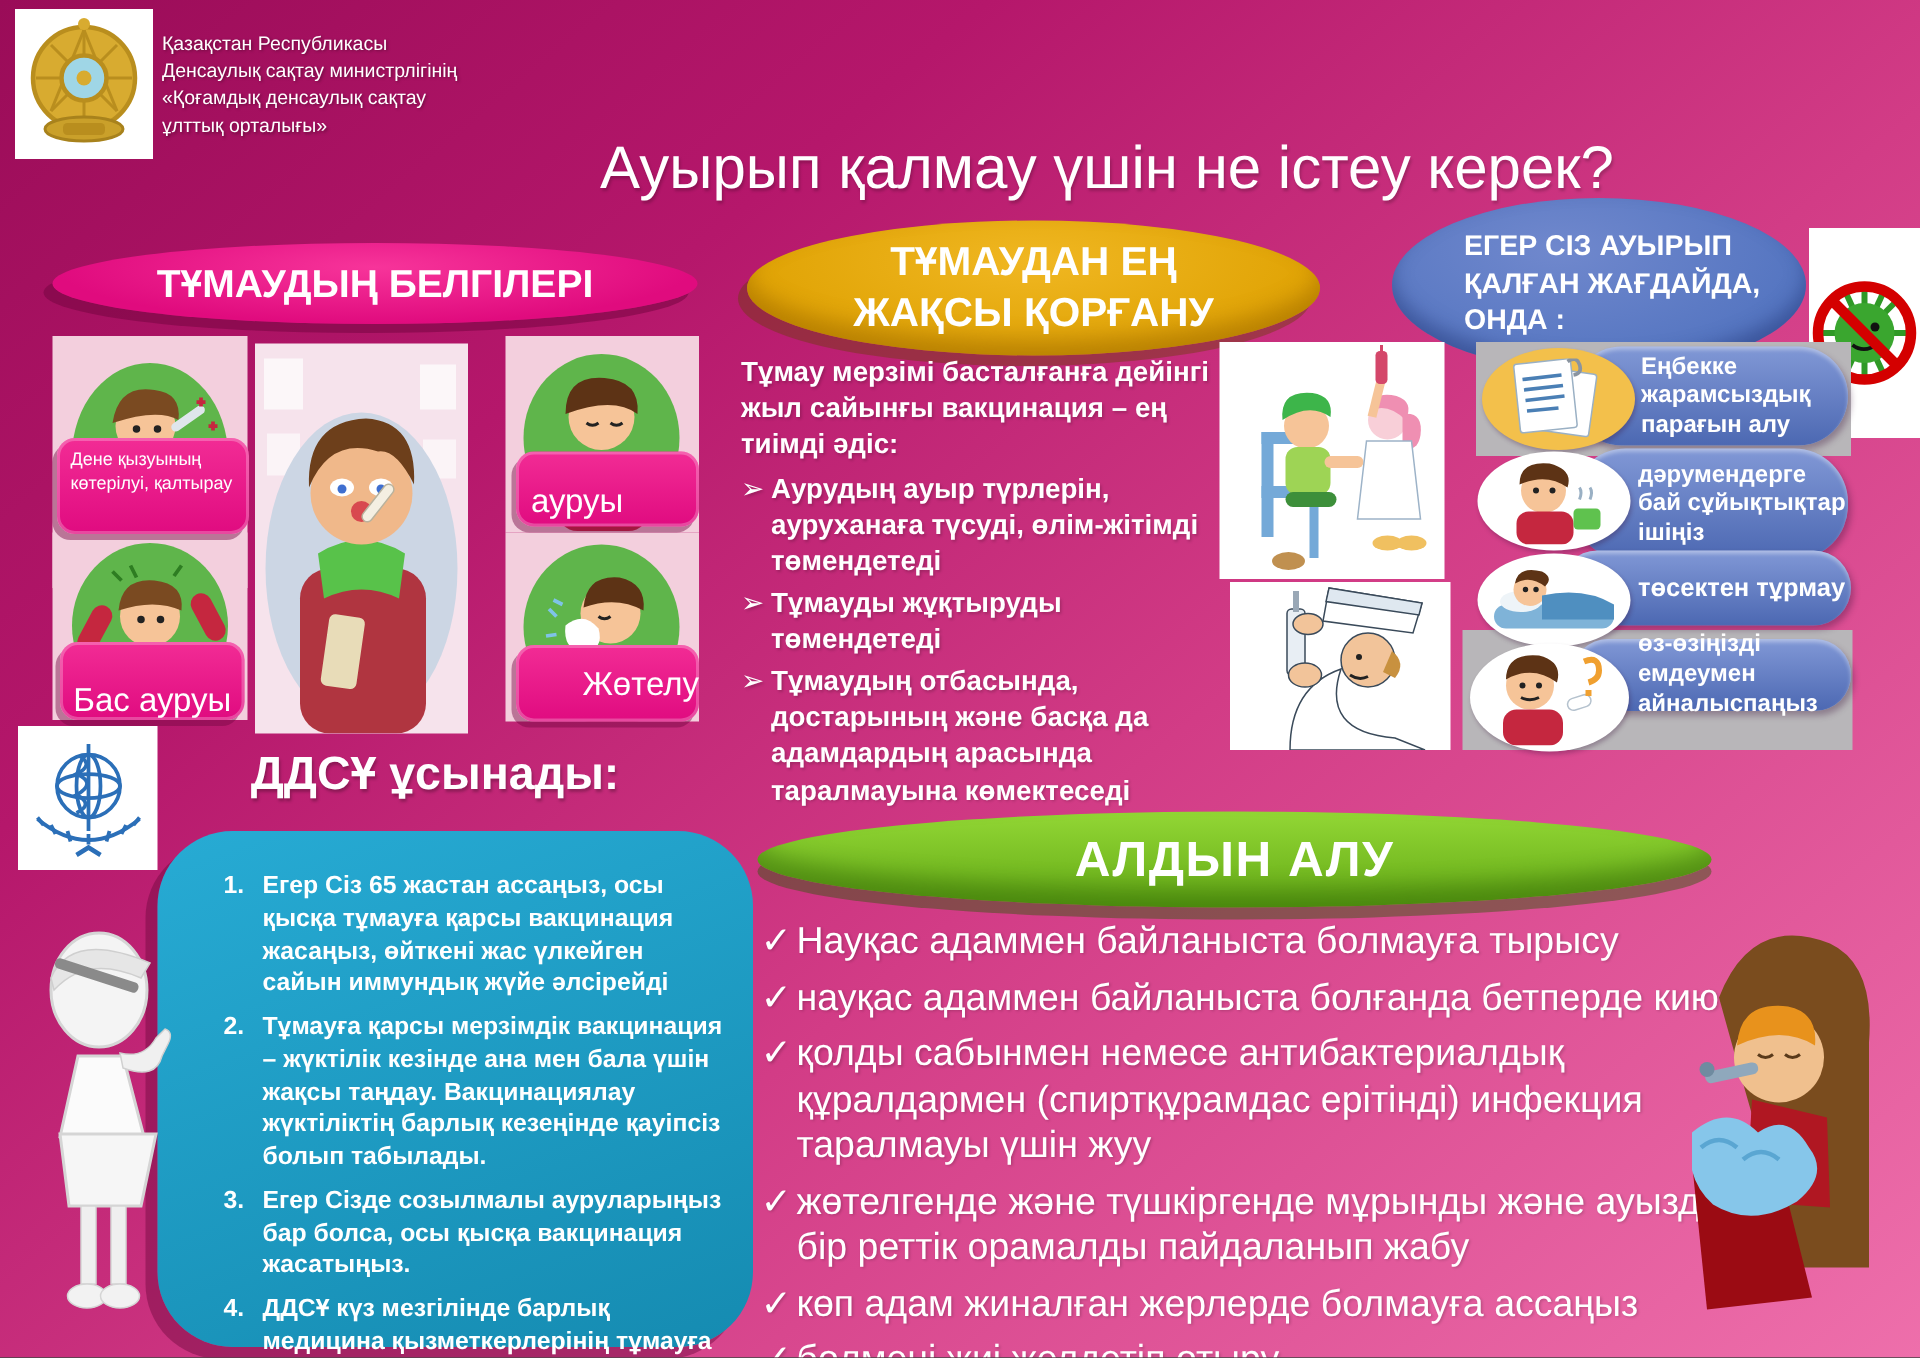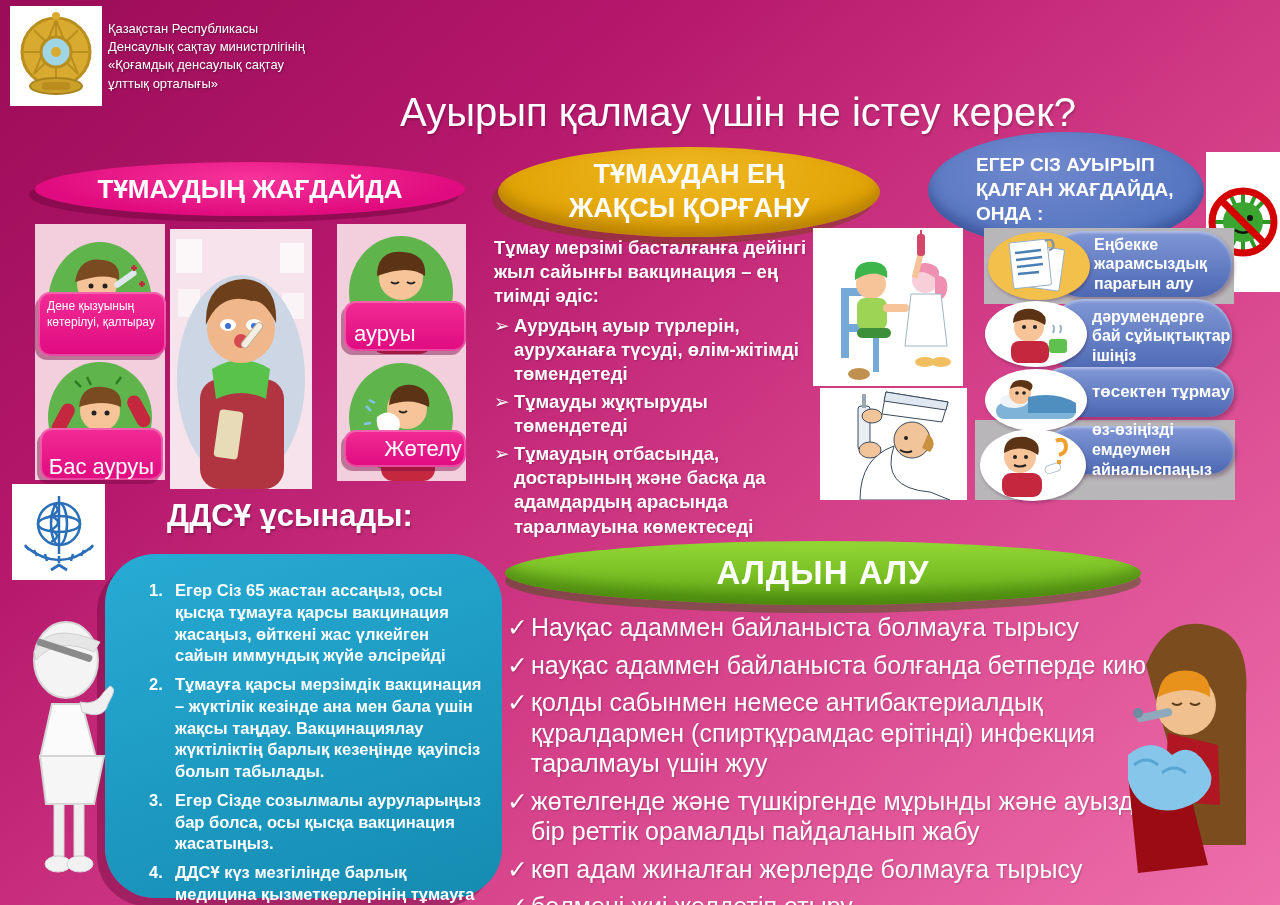--- a/index.html
+++ b/index.html
@@ -92,21 +92,21 @@
     </svg>
   </div>
   <div class="abs org-text">
     <div>Қазақстан Республикасы</div>
     <div>Денсаулық сақтау министрлігінің</div>
     <div>«Қоғамдық денсаулық сақтау</div>
     <div>ұлттық орталығы»</div>
   </div>
   <div class="abs sub-title">Ауырып қалмау үшін не істеу керек?</div>
 
-  <div class="abs badge badge-symptoms">ТҰМАУДЫҢ ЖАҒДАЙДА</div>
+  <div class="abs badge badge-symptoms">ТҰМАУДЫҢ БЕЛГІЛЕРІ</div>
   <div class="abs badge badge-protect">
     <div>ТҰМАУДАН ЕҢ</div>
     <div>ЖАҚСЫ ҚОРҒАНУ</div>
   </div>
   <div class="abs badge-ifsick">
     <span>ЕГЕР СІЗ АУЫРЫП ҚАЛҒАН ЖАҒДАЙДА, ОНДА :</span>
   </div>
   <div class="abs" style="left:1206px;top:152px;width:74px;height:140px;background:#fff;display:flex;align-items:center;justify-content:center;">
     <svg width="70" height="132" viewBox="0 0 70 132">
       <g stroke="#2f9926" stroke-width="4">
@@ -194,21 +194,21 @@
 
   <div class="abs sym-label" style="left:38px;top:292px;width:128px;height:64px;padding:7px 9px;font-size:12px;line-height:1.3;">
     <span>Дене қызуының көтерілуі, қалтырау</span>
   </div>
   <div class="abs sym-label" style="left:344px;top:301px;width:122px;height:50px;align-items:flex-end;padding:4px 10px;font-size:22px;">
     <span>ауруы</span>
   </div>
   <div class="abs sym-label" style="left:40px;top:428px;width:123px;height:52px;align-items:flex-end;justify-content:center;font-size:22px;">
     <span>Бас ауруы</span>
   </div>
-  <div class="abs sym-label" style="left:344px;top:430px;width:122px;height:37px;align-items:center;justify-content:center;font-size:22px;padding-left:36px;">
+  <div class="abs sym-label" style="left:344px;top:430px;width:122px;height:51px;align-items:center;justify-content:flex-end;font-size:22px;padding-left:36px;">
     <span>Жөтелу</span>
   </div>
 
   <div class="abs who-box">
     <svg width="84" height="88" viewBox="0 0 84 88">
       <g stroke="#2b6fb8" stroke-width="2.5" fill="none">
         <circle cx="42" cy="36" r="21"></circle>
         <ellipse cx="42" cy="36" rx="21" ry="8"></ellipse>
         <ellipse cx="42" cy="36" rx="8" ry="21"></ellipse>
         <line x1="42" y1="8" x2="42" y2="66"></line>
@@ -379,21 +379,21 @@
       <li>
         <span class="mark">✓</span>
         <span>қолды сабынмен немесе антибактериалдық құралдармен (спиртқұрамдас ерітінді) инфекция таралмауы үшін жуу</span>
       </li>
       <li>
         <span class="mark">✓</span>
         <span>жөтелгенде және түшкіргенде  мұрынды және ауызды бір реттік орамалды пайдаланып жабу</span>
       </li>
       <li>
         <span class="mark">✓</span>
-        <span>көп адам жиналған жерлерде болмауға тырысу</span>
+        <span>көп адам жиналған жерлерде болмауға ассаңыз</span>
       </li>
       <li>
         <span class="mark">✓</span>
         <span>бөлмені жиі желдетіп отыру</span>
       </li>
     </ul>
   </div>
 
   <div class="abs" style="left:8px;top:608px;width:115px;height:272px;">
     <svg width="115" height="272" viewBox="0 0 115 272">

